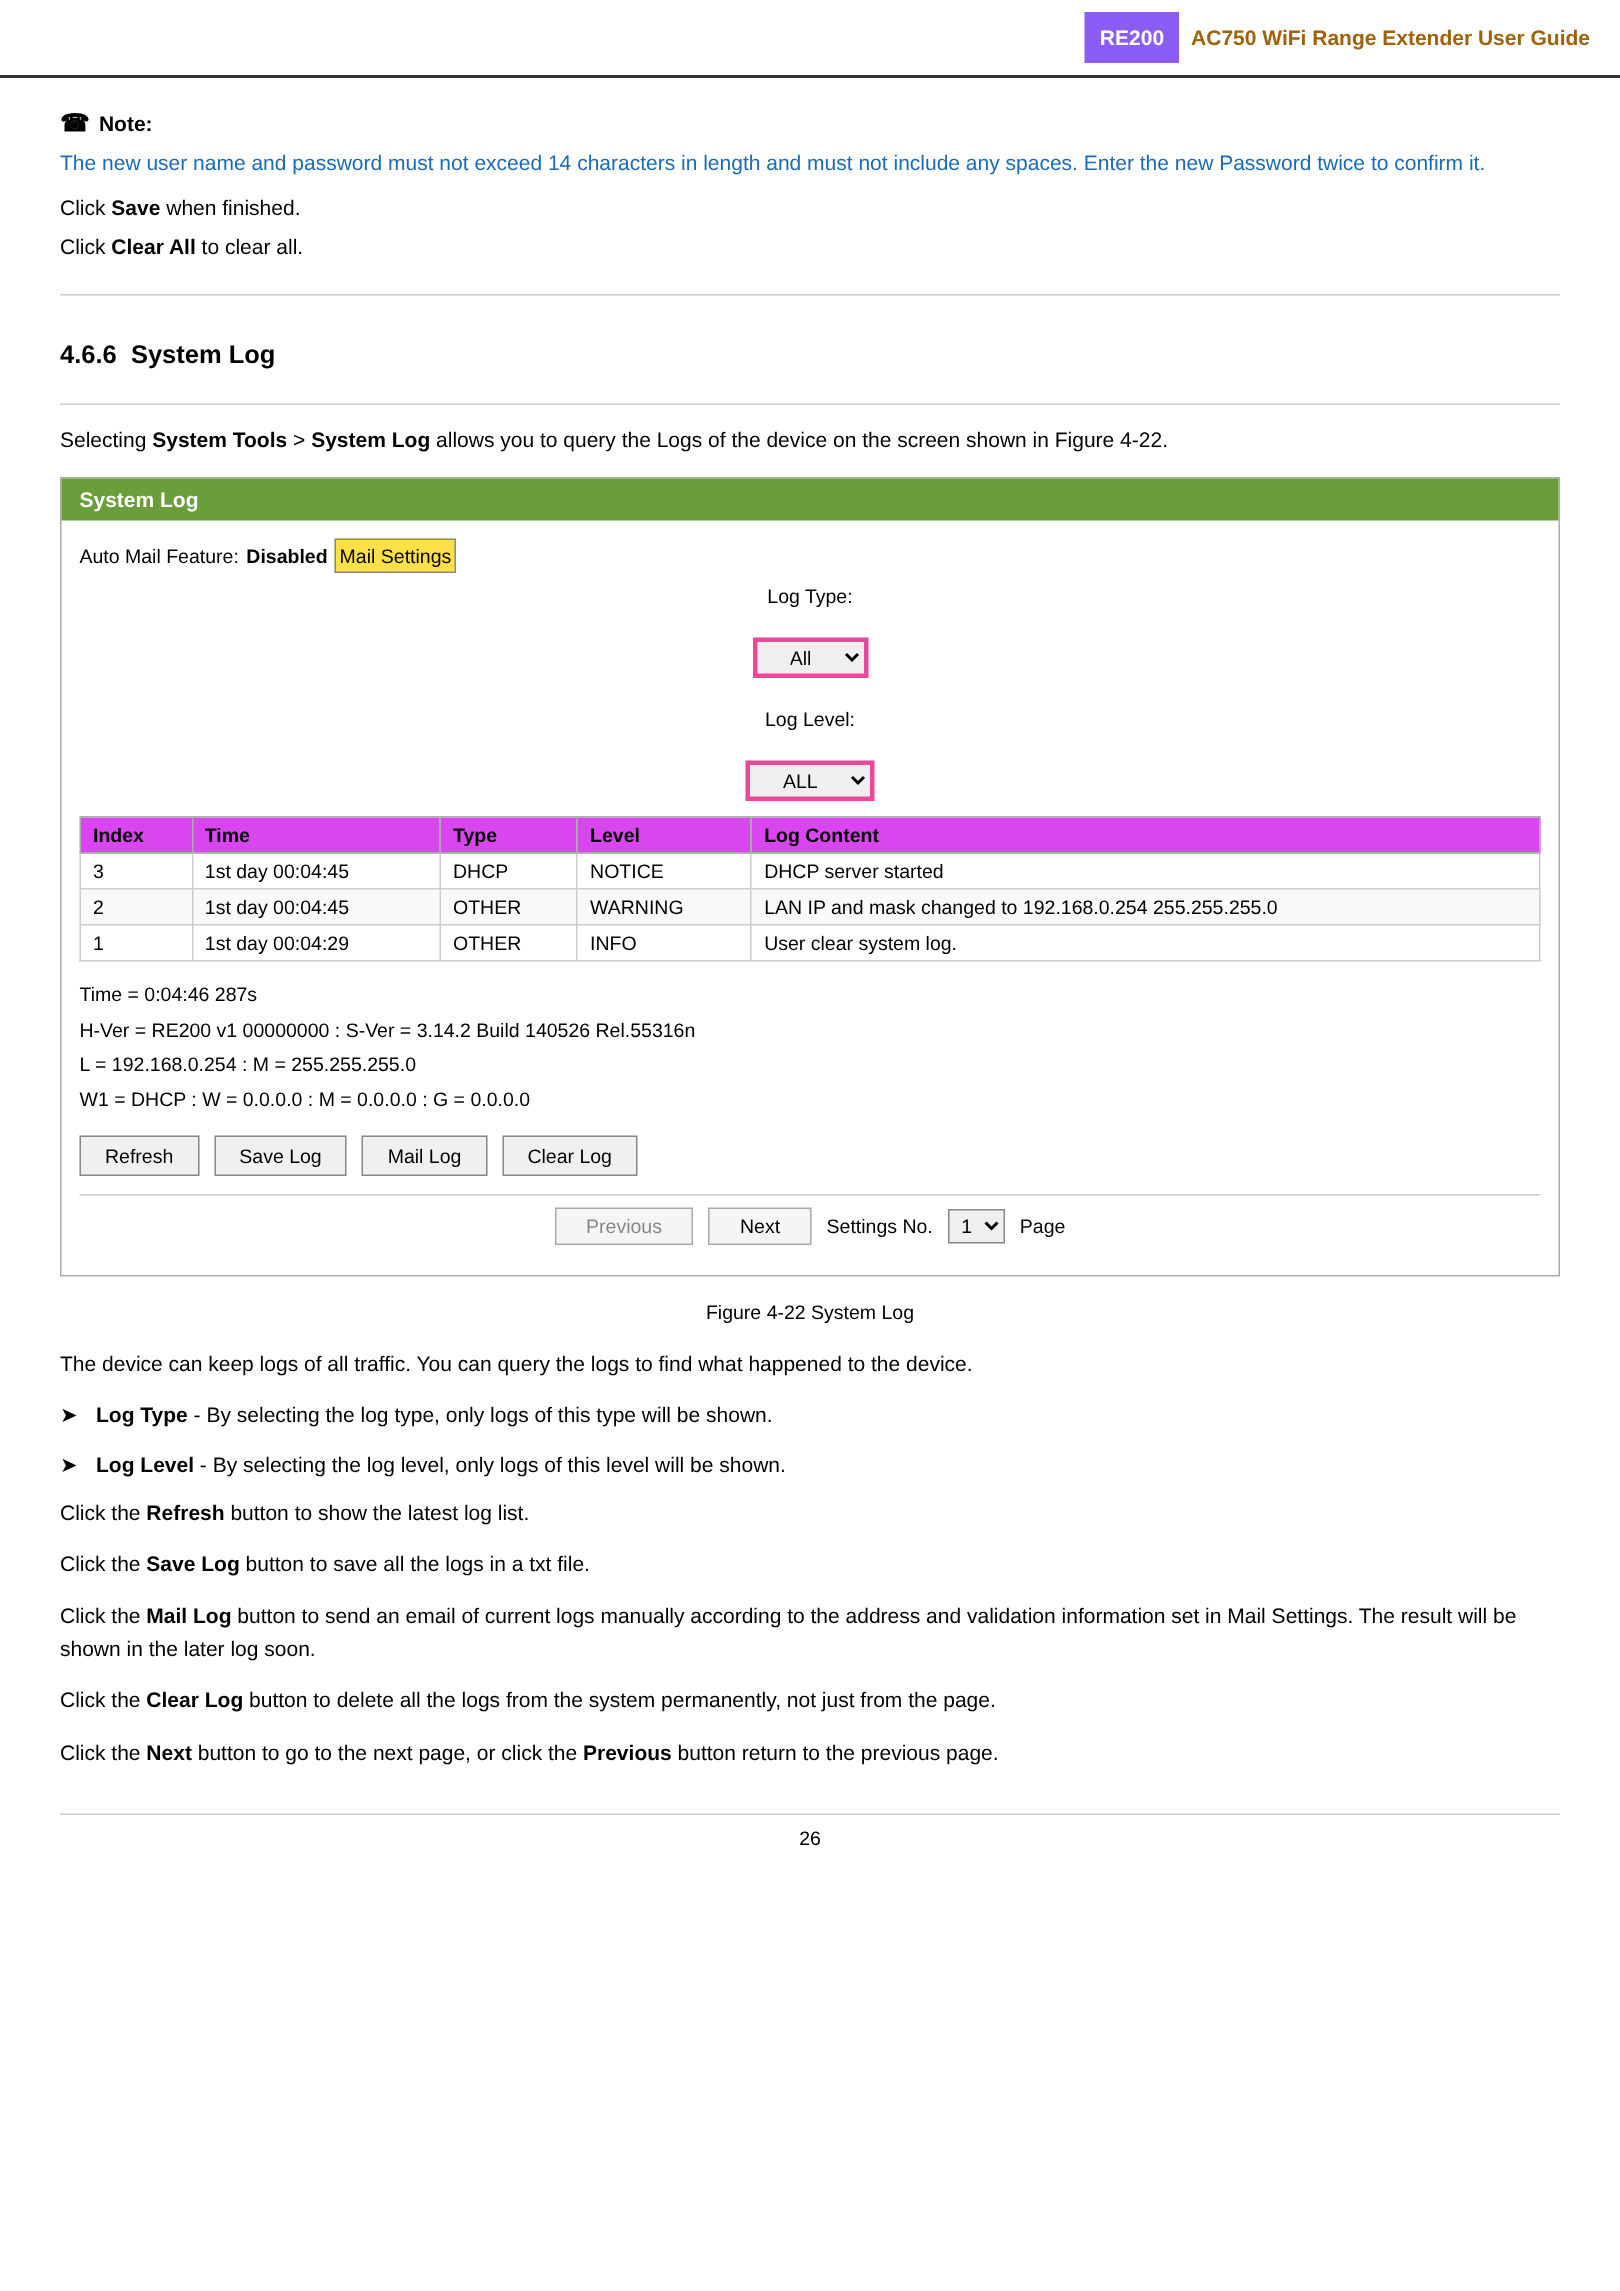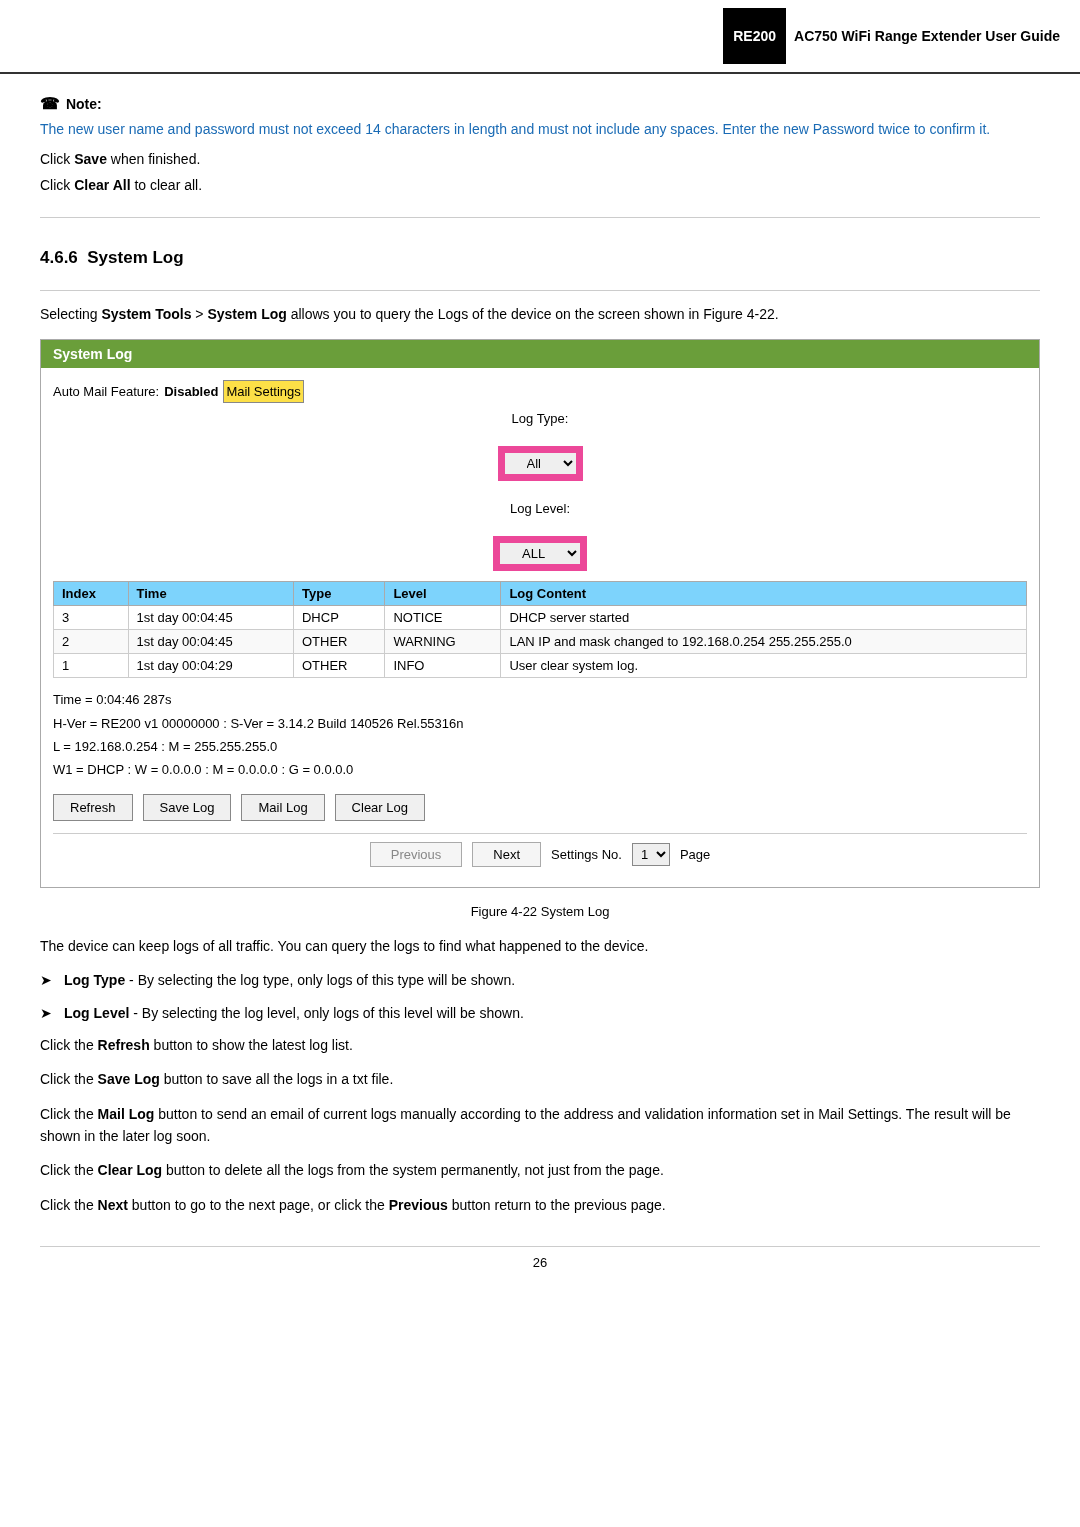--- a/index.html
+++ b/index.html
@@ -13,31 +13,31 @@
     }
     .header {
       display: flex;
       justify-content: flex-end;
       align-items: center;
       border-bottom: 2px solid #333;
       padding: 8px 20px;
       background: #fff;
     }
     .header-model {
-      background: #000000;
+      background: #8b5cf6;
       color: #fff;
-      padding: 20px 10px;
+      padding: 9px 10px;
       font-weight: bold;
       font-size: 14px;
       margin-right: 8px;
     }
     .header-title {
       font-size: 14px;
       font-weight: bold;
-      color: #000000;
+      color: #a16207;
     }
     .content {
       padding: 20px 40px 40px 40px;
     }
     .note-box {
       margin-bottom: 20px;
     }
     .note-title {
       color: #000;
       font-weight: bold;
@@ -115,30 +115,30 @@
     .log-type-row {
       display: flex;
       align-items: center;
       gap: 20px;
       margin-bottom: 10px;
       flex-direction: column;
     }
     .log-select {
       padding: 2px 18px;
       font-size: 13px;
-      border: 7px solid #ec4899;
+      border: 3px solid #ec4899;
     }
     .log-table {
       width: 100%;
       border-collapse: collapse;
       font-size: 13px;
       margin-bottom: 10px;
     }
     .log-table th {
-      background: #7dd3fc;
+      background: #d946ef;
       border: 1px solid #aaa;
       padding: 4px 8px;
       text-align: left;
       font-weight: bold;
     }
     .log-table td {
       border: 1px solid #ccc;
       padding: 4px 8px;
     }
     .log-table tr:nth-child(even) td {

